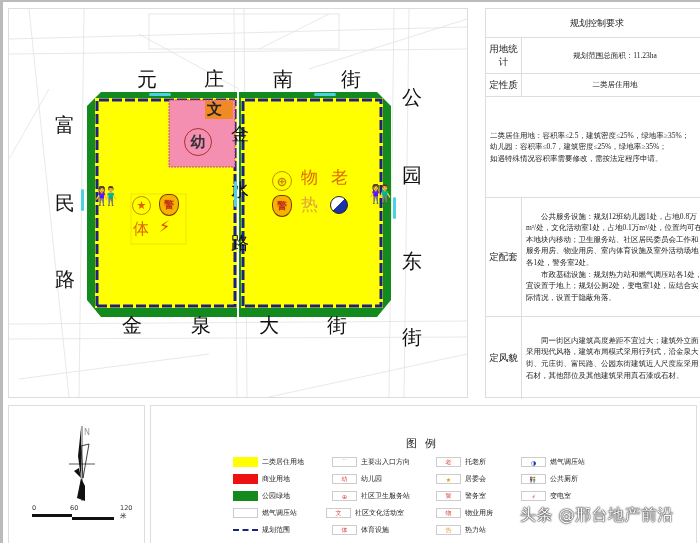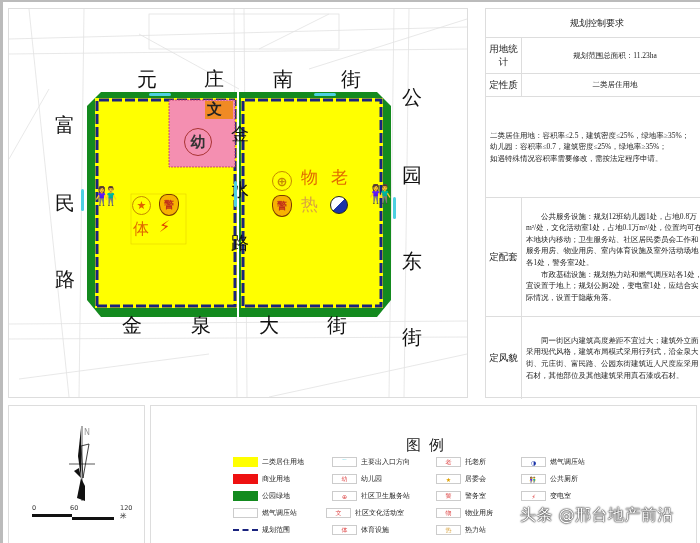--- a/index.html
+++ b/index.html
@@ -15,21 +15,21 @@
   .tbl-title { height:28px; border-bottom:1px solid #ddd; display:flex; align-items:center; justify-content:center; font-size:9px; }
   .tbl-row { display:flex; border-bottom:1px solid #ddd; }
   .tbl-row:last-child { border-bottom:none; }
   .tbl-head { width:35px; border-right:1px solid #ddd; display:flex; align-items:center; justify-content:center; font-size:9.5px; text-align:center; line-height:1.3; }
   .tbl-body { flex:1; padding:3px 4px; line-height:1.55; display:flex; flex-direction:column; justify-content:center;font-family:Liberation Serif, serif; }
   .center { text-align:center; }
   .indent { text-indent:2em; }
   
   .compass-panel { position:absolute; left:8px; top:405px; width:135px; height:138px; border:1px solid #ddd; }
   .legend-panel { position:absolute; left:150px; top:405px; width:545px; height:138px; border:1px solid #ddd; }
-  .legend-title { position:absolute; left:255px; top:30px; font-size:15px; letter-spacing:8px; }
+  .legend-title { position:absolute; left:255px; top:30px; font-size:11px; letter-spacing:8px; }
   .legend-item { position:absolute; display:flex; align-items:center; font-size:7px; height:12px; }
   .swatch { width:25px; height:10px; margin-right:4px; box-sizing:border-box; display:flex; align-items:center; justify-content:center; font-size:6px; }
   .swatch.box { border:1px solid #ccc; background:#fff; }
   .watermark { position:absolute; left:520px; top:505px; font-size:16px; color:#fff; text-shadow:0 0 2px #000, 0 0 1px #000; letter-spacing:0.5px; }
 </style>
 </head>
 <body>
 
 <div class="frame"></div>
 

